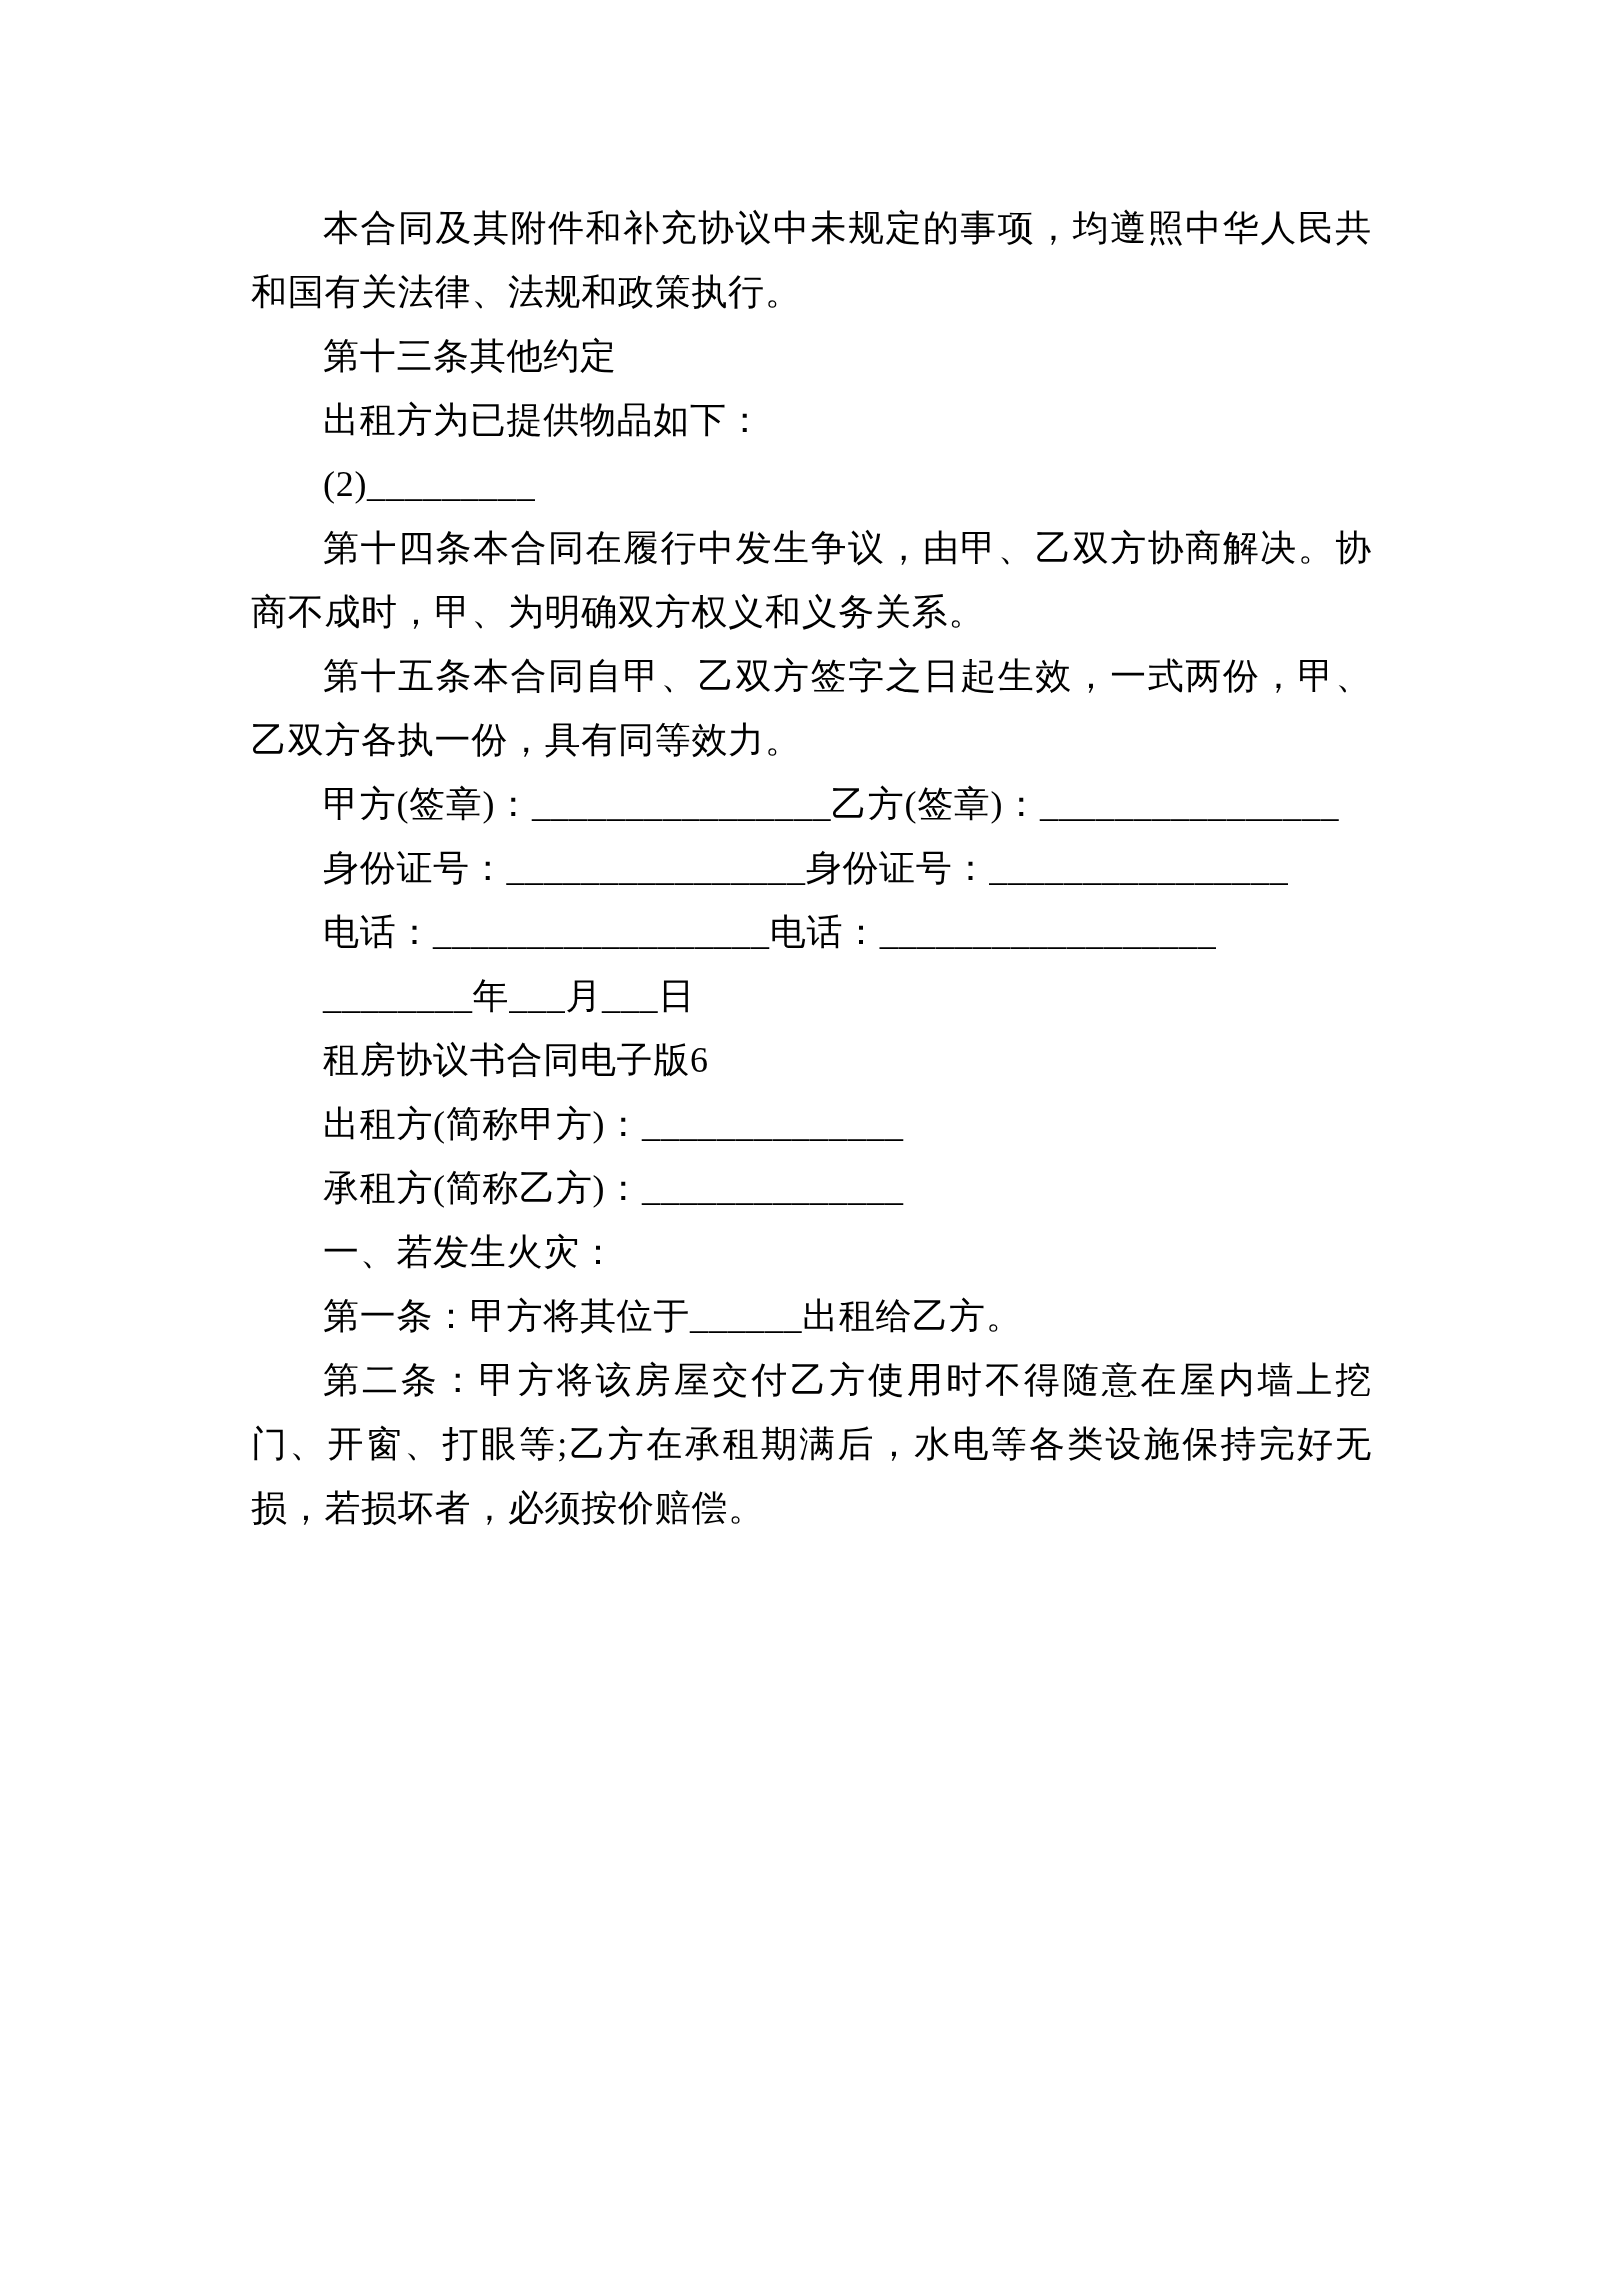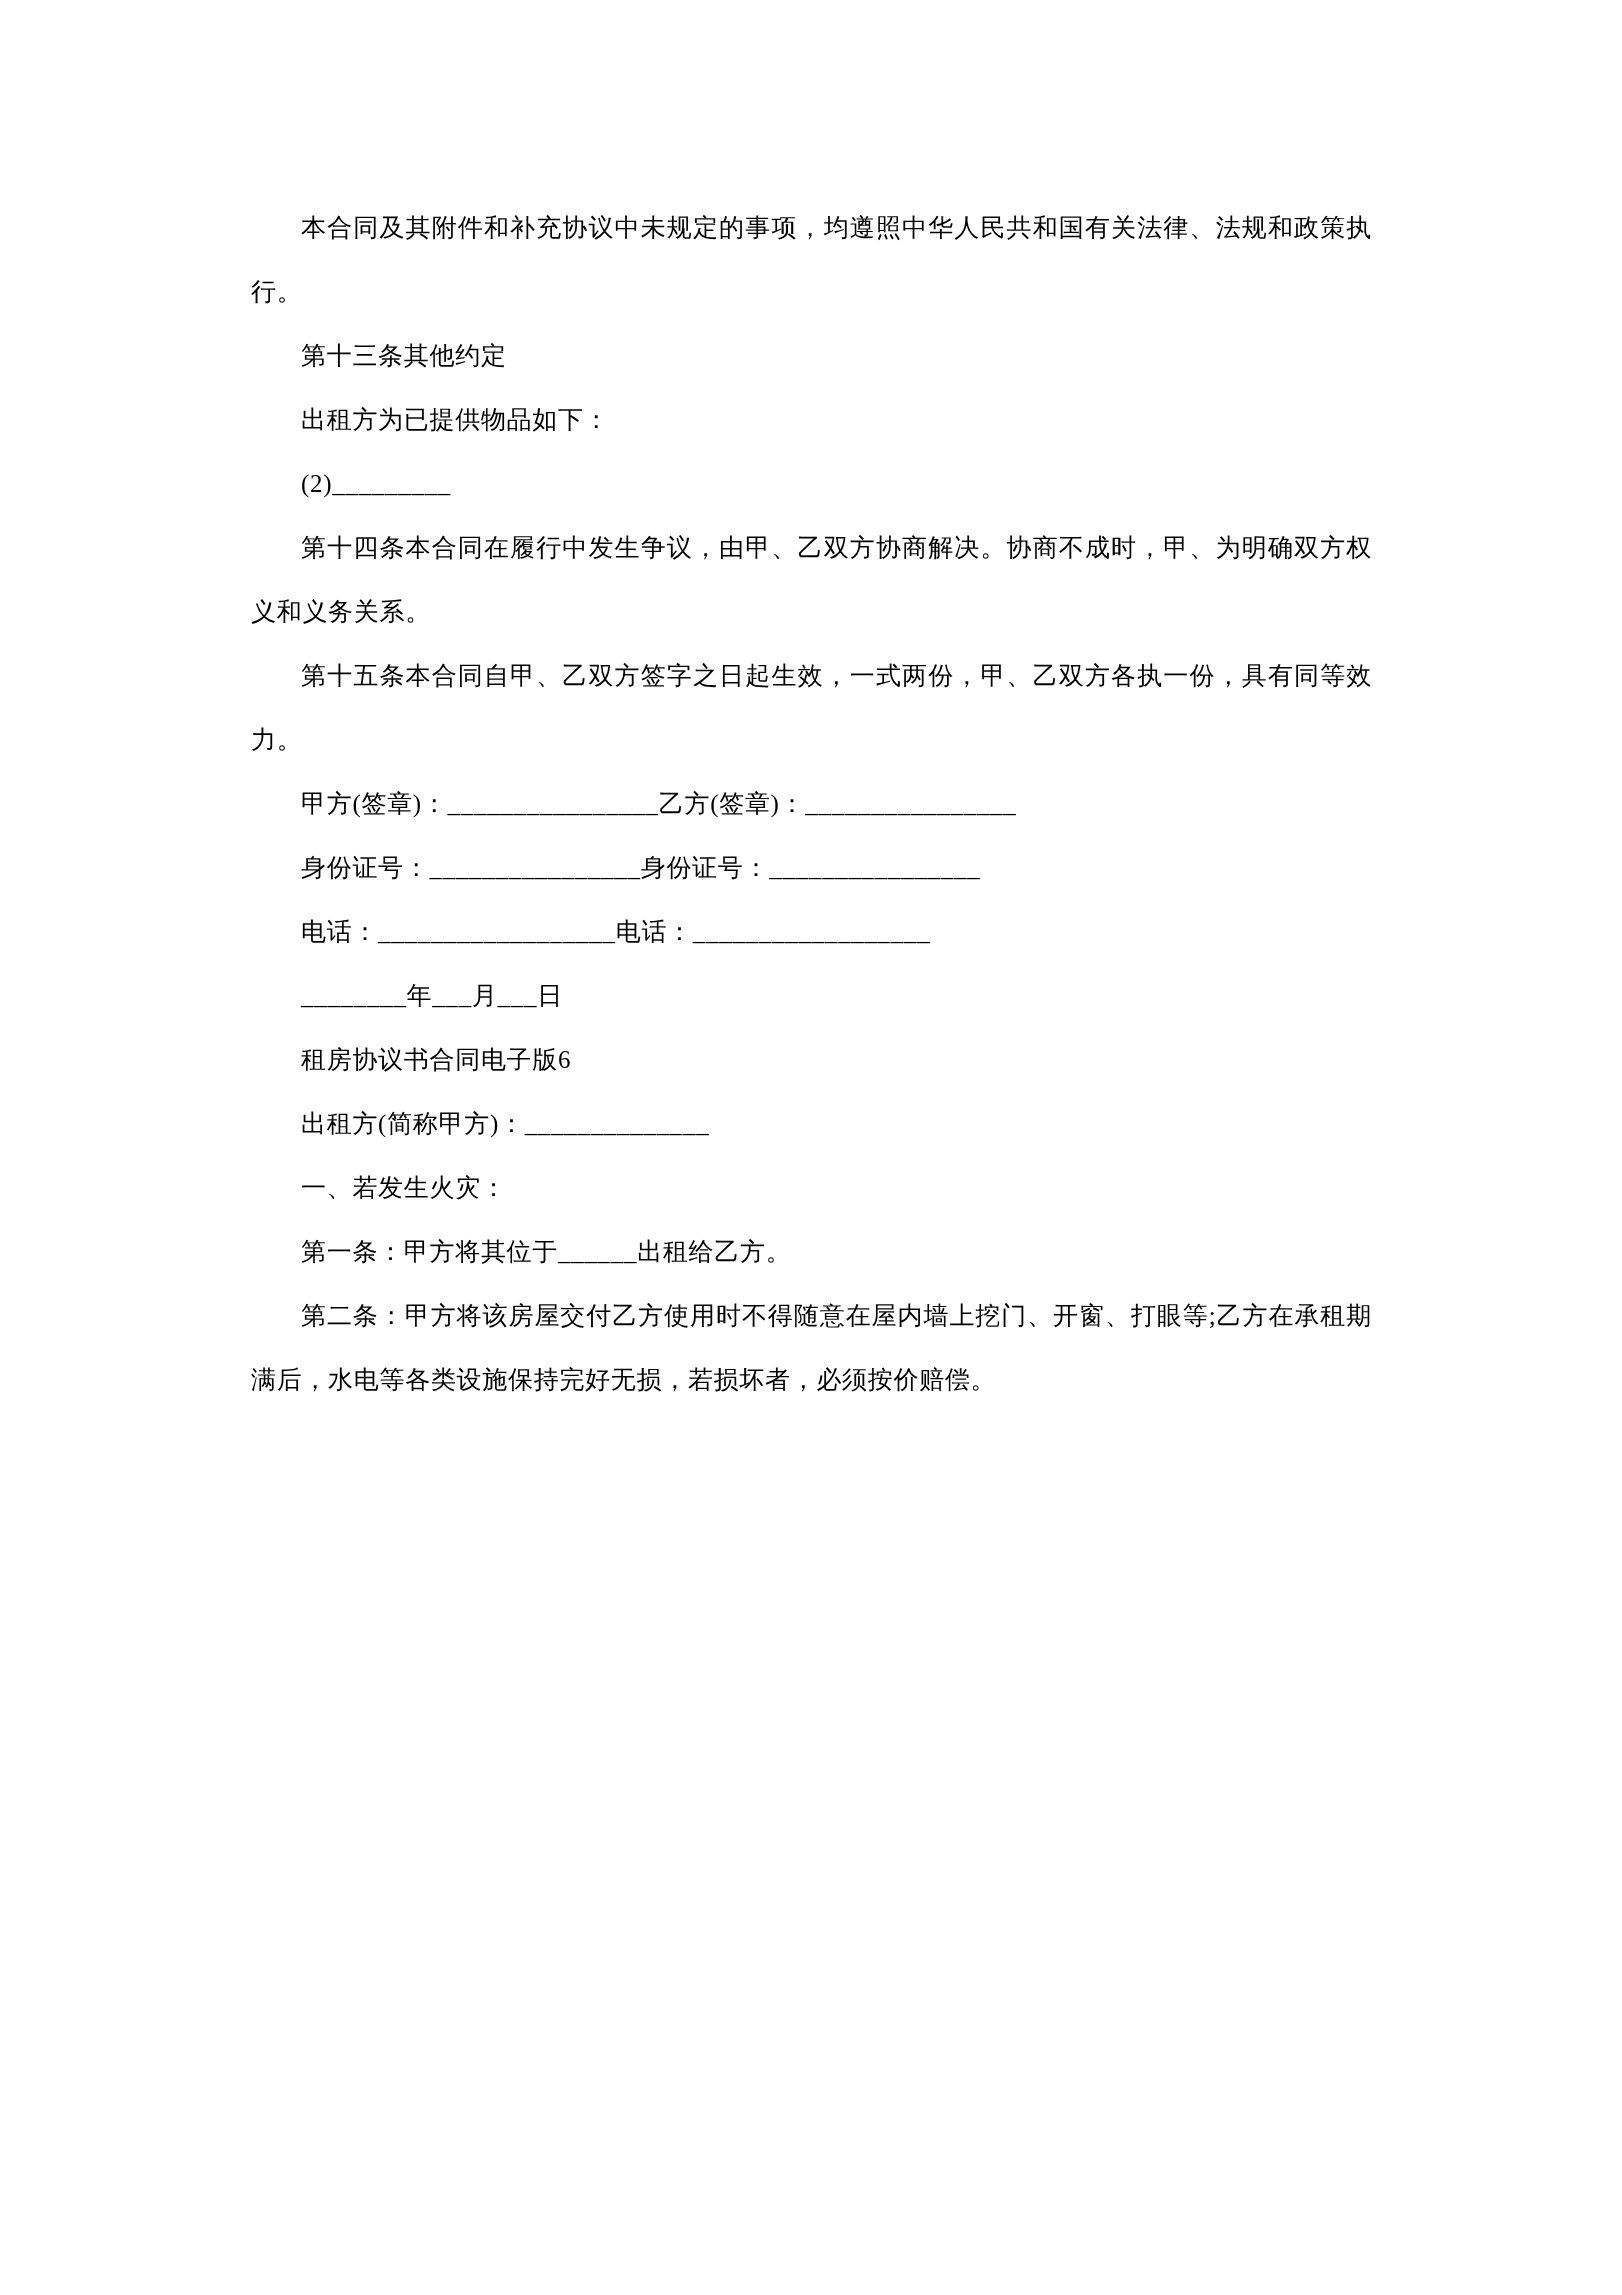--- a/index.html
+++ b/index.html
@@ -16,21 +16,21 @@
       position: relative;
       overflow: hidden;
     }
     .doc {
       width: 100%;
     }
     .doc p {
       margin: 0;
       padding: 0;
       font-family: "Liberation Serif", "DejaVu Serif", serif;
-      font-size: 25px;
+      font-size: 36px;
       line-height: 64px;
       color: #000000;
       text-indent: 2em;
       text-align: justify;
       letter-spacing: 0.7px;
       word-break: break-all;
     }
   </style>
 </head>
 <body>
@@ -42,18 +42,19 @@
     <p>出租方为已提供物品如下：</p>
     <p>(2)_________</p>
     <p>第十四条本合同在履行中发生争议，由甲、乙双方协商解决。协商不成时，甲、为明确双方权义和义务关系。</p>
     <p>第十五条本合同自甲、乙双方签字之日起生效，一式两份，甲、乙双方各执一份，具有同等效力。</p>
     <p>甲方(签章)：________________乙方(签章)：________________</p>
     <p>身份证号：________________身份证号：________________</p>
     <p>电话：__________________电话：__________________</p>
     <p>________年___月___日</p>
     <p>租房协议书合同电子版6</p>
     <p>出租方(简称甲方)：______________</p>
+    <p>承租方(简称乙方)：______________</p>
     <p>一、若发生火灾：</p>
     <p>第一条：甲方将其位于______出租给乙方。</p>
     <p>第二条：甲方将该房屋交付乙方使用时不得随意在屋内墙上挖门、开窗、打眼等;乙方在承租期满后，水电等各类设施保持完好无损，若损坏者，必须按价赔偿。</p>
   </div>
 </div>
 
 
 </body></html>

